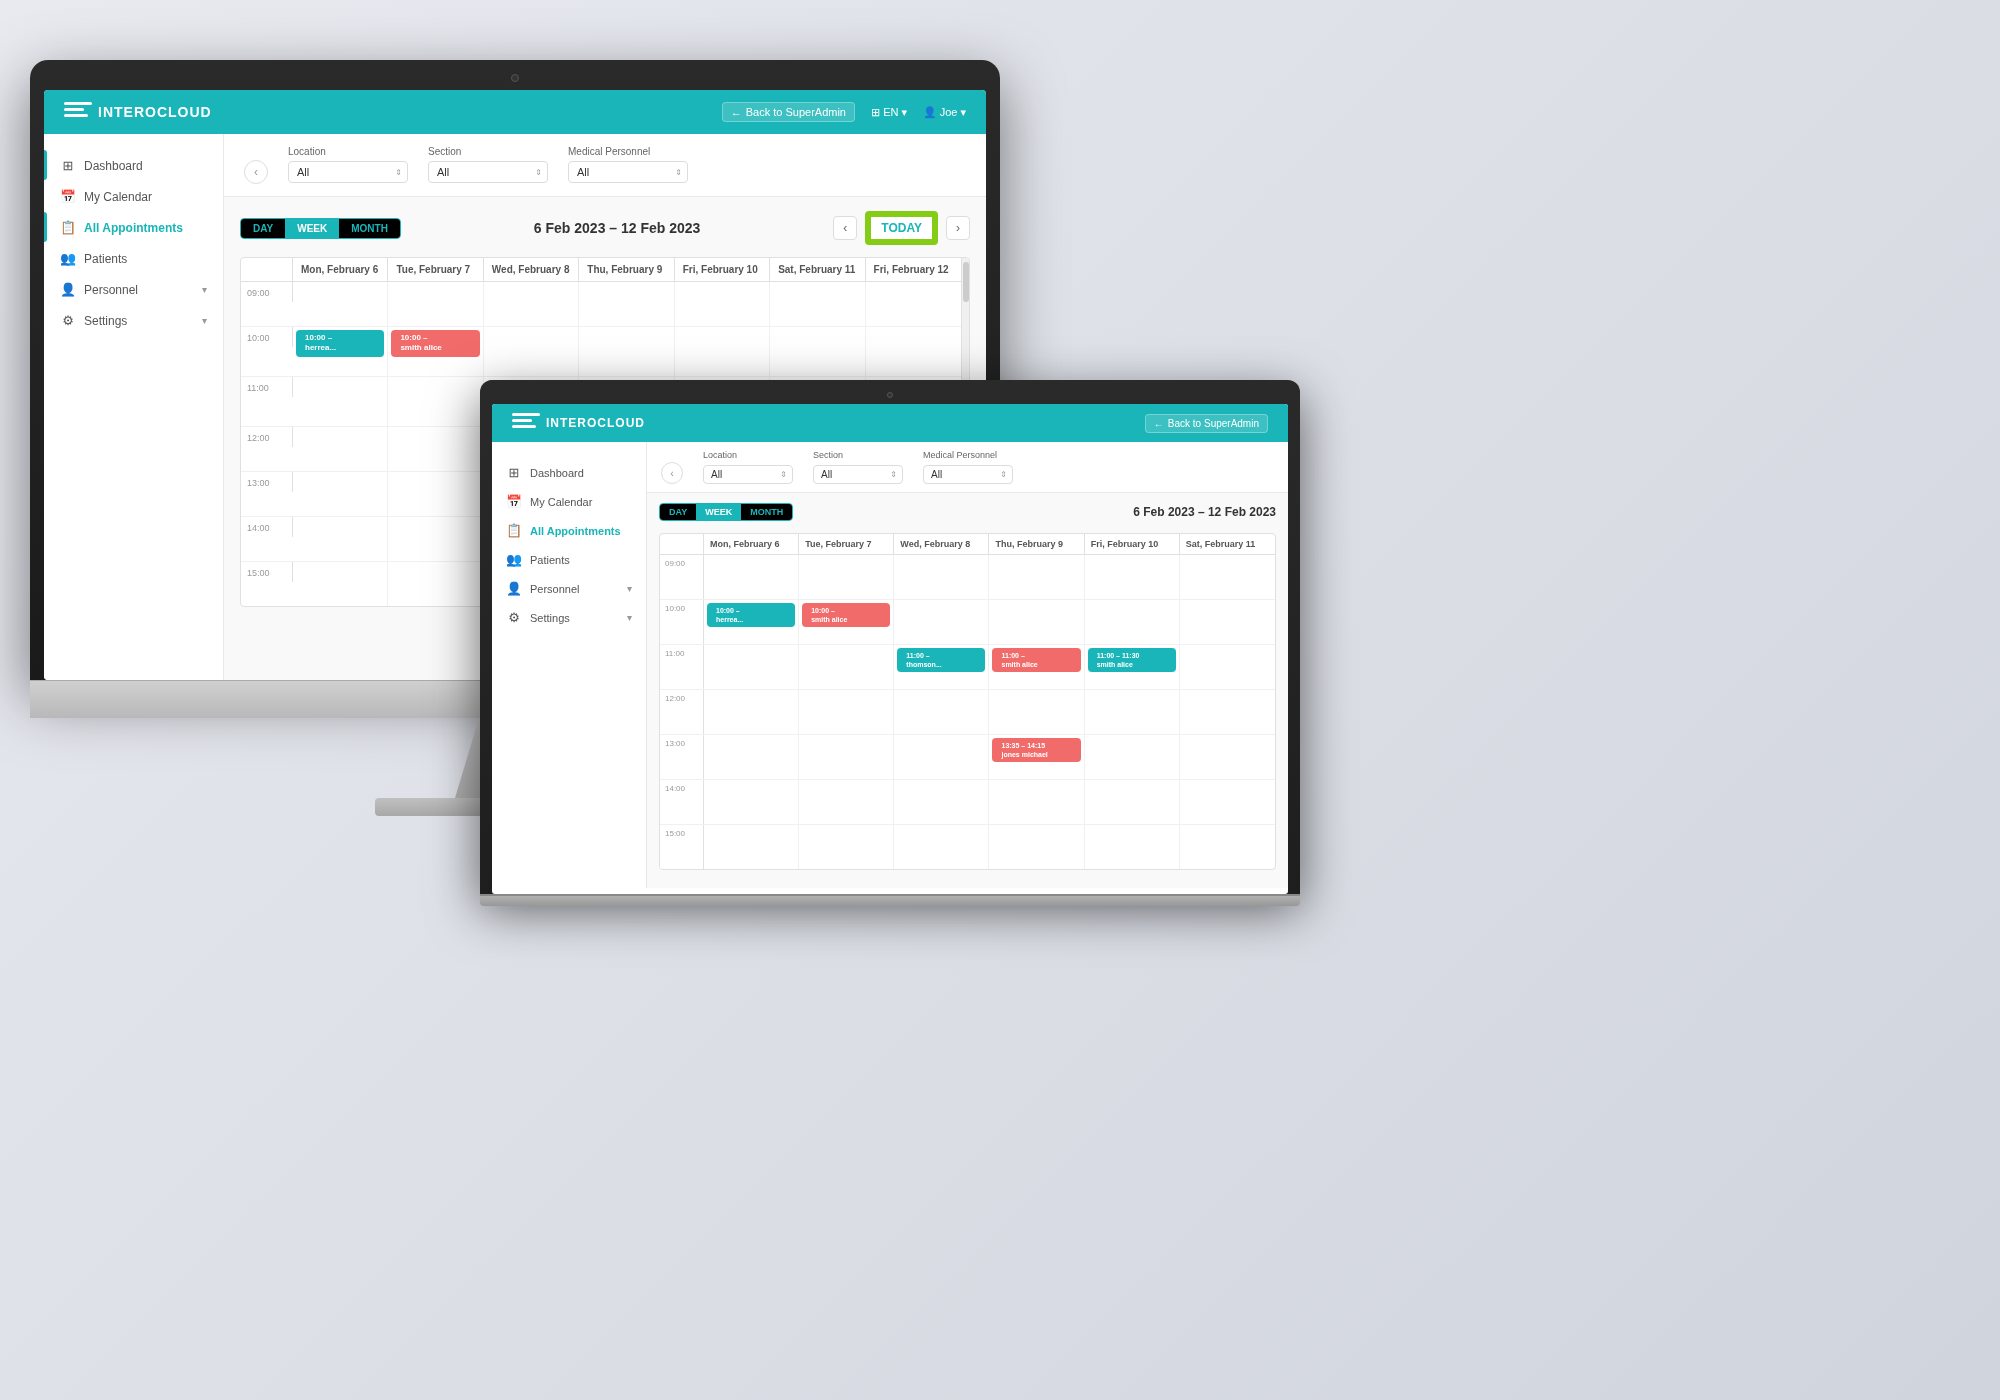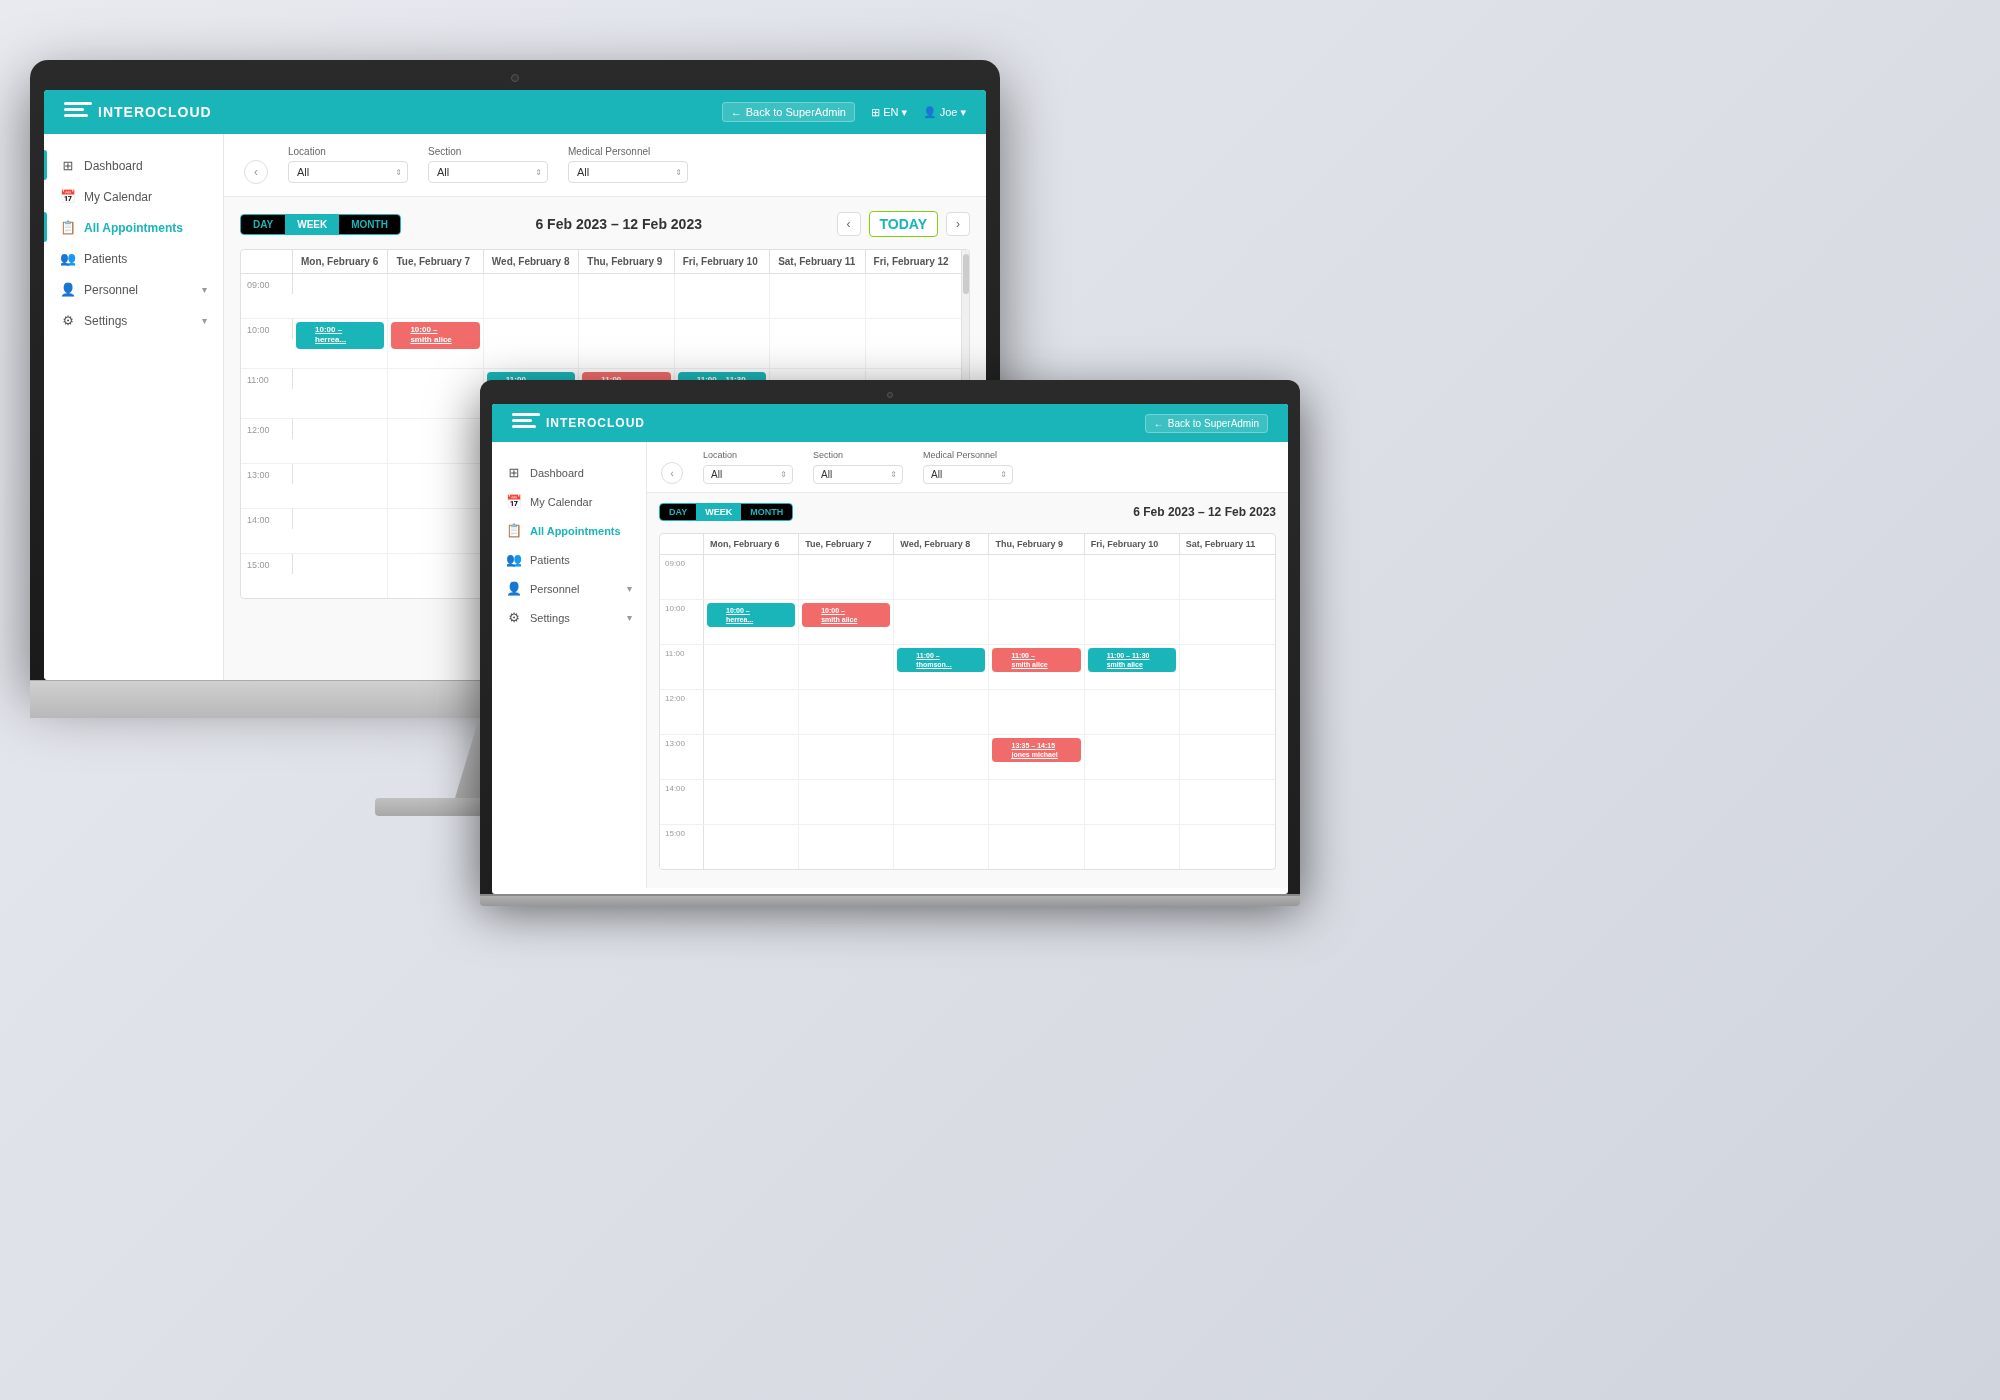--- a/index.html
+++ b/index.html
@@ -310,23 +310,23 @@
       display: flex;
       align-items: center;
       justify-content: center;
       font-size: 12px;
       cursor: pointer;
       background: white;
       color: #666;
     }
     .today-btn {
       padding: 4px 10px;
-      border: 1px solid #84cc16;
+      border: 6px solid #84cc16;
       border-radius: 4px;
-      font-size: 14px;
+      font-size: 12px;
       font-weight: 600;
       color: #1ab5b8;
       background: white;
       cursor: pointer;
     }
     .cal-header-cell {
       padding: 6px 8px;
       font-size: 10px;
       font-weight: 600;
       color: #555;
@@ -347,28 +347,27 @@
     .cal-day-cell {
       border-right: 1px solid #f0f0f0;
       padding: 2px;
       position: relative;
       min-height: 44px;
     }
     .cal-day-cell:last-child { border-right: none; }
 
     .appt-block {
       border-radius: 4px;
-      padding: 3px 19px;
+      padding: 3px 9px;
       font-size: 8px;
       font-weight: 600;
       color: white;
       line-height: 1.3;
       cursor: pointer;
       margin: 1px;
-      text-decoration: underline;
     }
     .appt-teal { background: #1ab5b8; }
     .appt-red { background: #f26b6b; }
 
     
     .macbook-app .app-header { height: 38px; }
     .macbook-app .app-logo { font-size: 12px; }
     .macbook-app .header-btn { font-size: 10px; }
     .macbook-app .sidebar { width: 155px; }
     .macbook-app .sidebar-item { font-size: 11px; padding: 7px 14px; }

